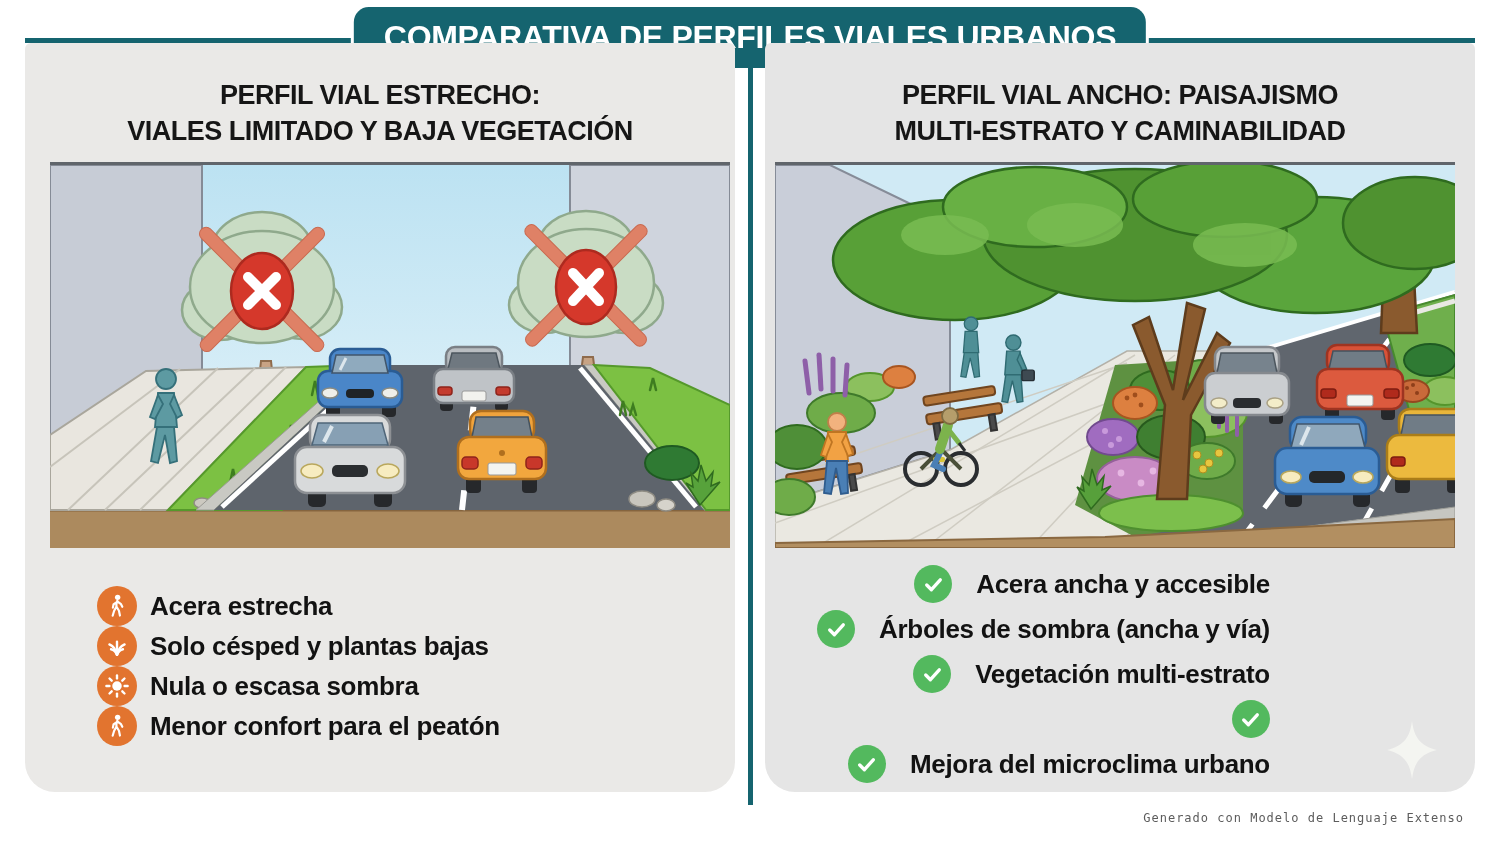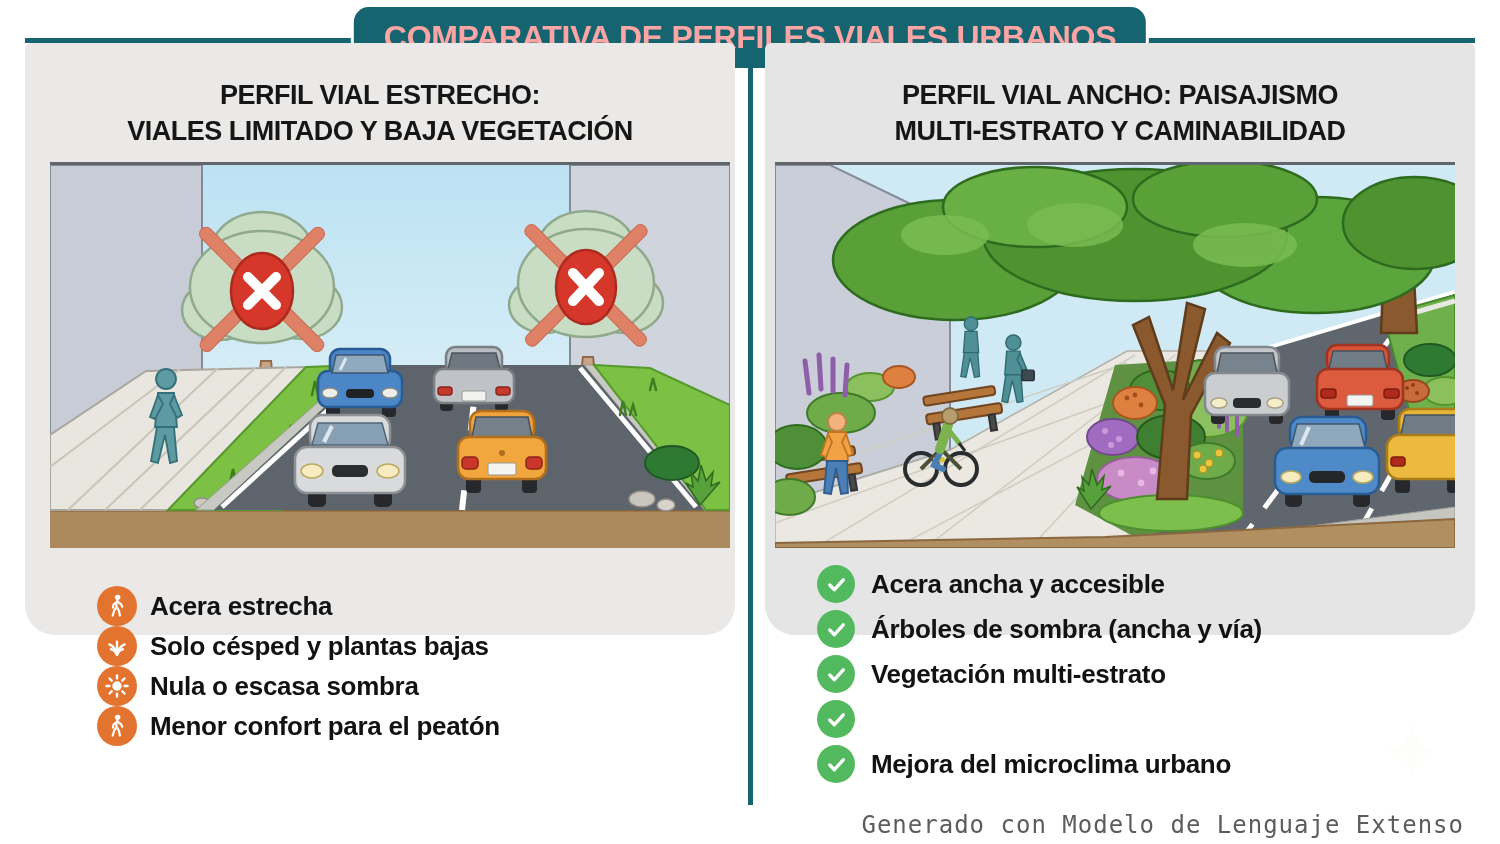--- a/index.html
+++ b/index.html
@@ -3,49 +3,49 @@
 <meta charset="utf-8">
 <style>
   html,body{margin:0;padding:0;background:#ffffff;}
   .page{position:relative;width:1500px;height:844px;background:#ffffff;overflow:hidden;
         font-family:"Liberation Sans",sans-serif;}
   
   .top-rule{position:absolute;left:25px;top:38px;width:1450px;height:5px;background:#15646F;}
   .banner{position:absolute;left:50%;top:7px;transform:translateX(-50%);height:61px;
           background:#15646F;border-radius:15px;display:flex;align-items:center;
           padding:0 30px;box-shadow:0 0 0 3px #ffffff;}
-  .banner span{color:#fca5a5;font-size:32px;font-weight:700;letter-spacing:-0.3px;white-space:nowrap;}
+  .banner span{color:#ffffff;font-size:32px;font-weight:700;letter-spacing:-0.3px;white-space:nowrap;}
   
-  .panel{position:absolute;top:43px;width:710px;height:592px;border-radius:6px 6px 30px 30px;}
+  .panel{position:absolute;top:43px;width:710px;height:749px;border-radius:6px 6px 30px 30px;}
   .panel.left{left:25px;background:#EAE9E7;}
   .panel.right{left:765px;background:#e5e5e5;}
   .divider{position:absolute;left:748px;top:43px;width:5px;height:762px;background:#15646F;}
   .panel-title{position:absolute;top:34px;left:0;right:0;margin:0;text-align:center;
                font-size:27px;line-height:36px;font-weight:700;letter-spacing:-0.5px;color:#161616;}
   
   .scene{position:absolute;top:119px;width:680px;height:383px;border-top:3px solid #60656B;}
   .panel.left  .scene{left:25px;}
   .panel.right .scene{left:10px;}
   .scene svg{display:block;}
   
   .list{position:absolute;display:flex;flex-direction:column;}
   .panel.left  .list{left:72px;top:543px;}
   .panel.right .list{left:52px;top:522px;gap:7px;}
   .item{display:flex;align-items:center;}
   .panel.left  .item{gap:13px;}
-  .panel.right .item{gap:16px;}
+  .panel.right .item{gap:24px;justify-content:flex-end;}
   .bullet{border-radius:50%;display:flex;align-items:center;justify-content:center;flex:0 0 auto;}
   .panel.left  .bullet{width:40px;height:40px;background:#E2742F;}
   .panel.right .bullet{width:38px;height:38px;background:#53B95E;}
   .item-label{font-size:26px;font-weight:700;letter-spacing:-0.3px;color:#121212;white-space:nowrap;}
   
   .sparkle{position:absolute;left:618px;top:678px;width:58px;height:58px;opacity:.65;}
   
   .footer{position:absolute;top:811px;right:36px;font-family:"DejaVu Sans Mono",monospace;
-          font-size:24px;letter-spacing:1px;color:#5C5C5C;white-space:nowrap;}
+          font-size:12px;letter-spacing:1px;color:#5C5C5C;white-space:nowrap;}
 </style>
 </head>
 <body>
 
 <div class="page">
 
   <div class="top-rule"></div>
 
   <div class="banner">
     <span>COMPARATIVA DE PERFILES VIALES URBANOS</span>

